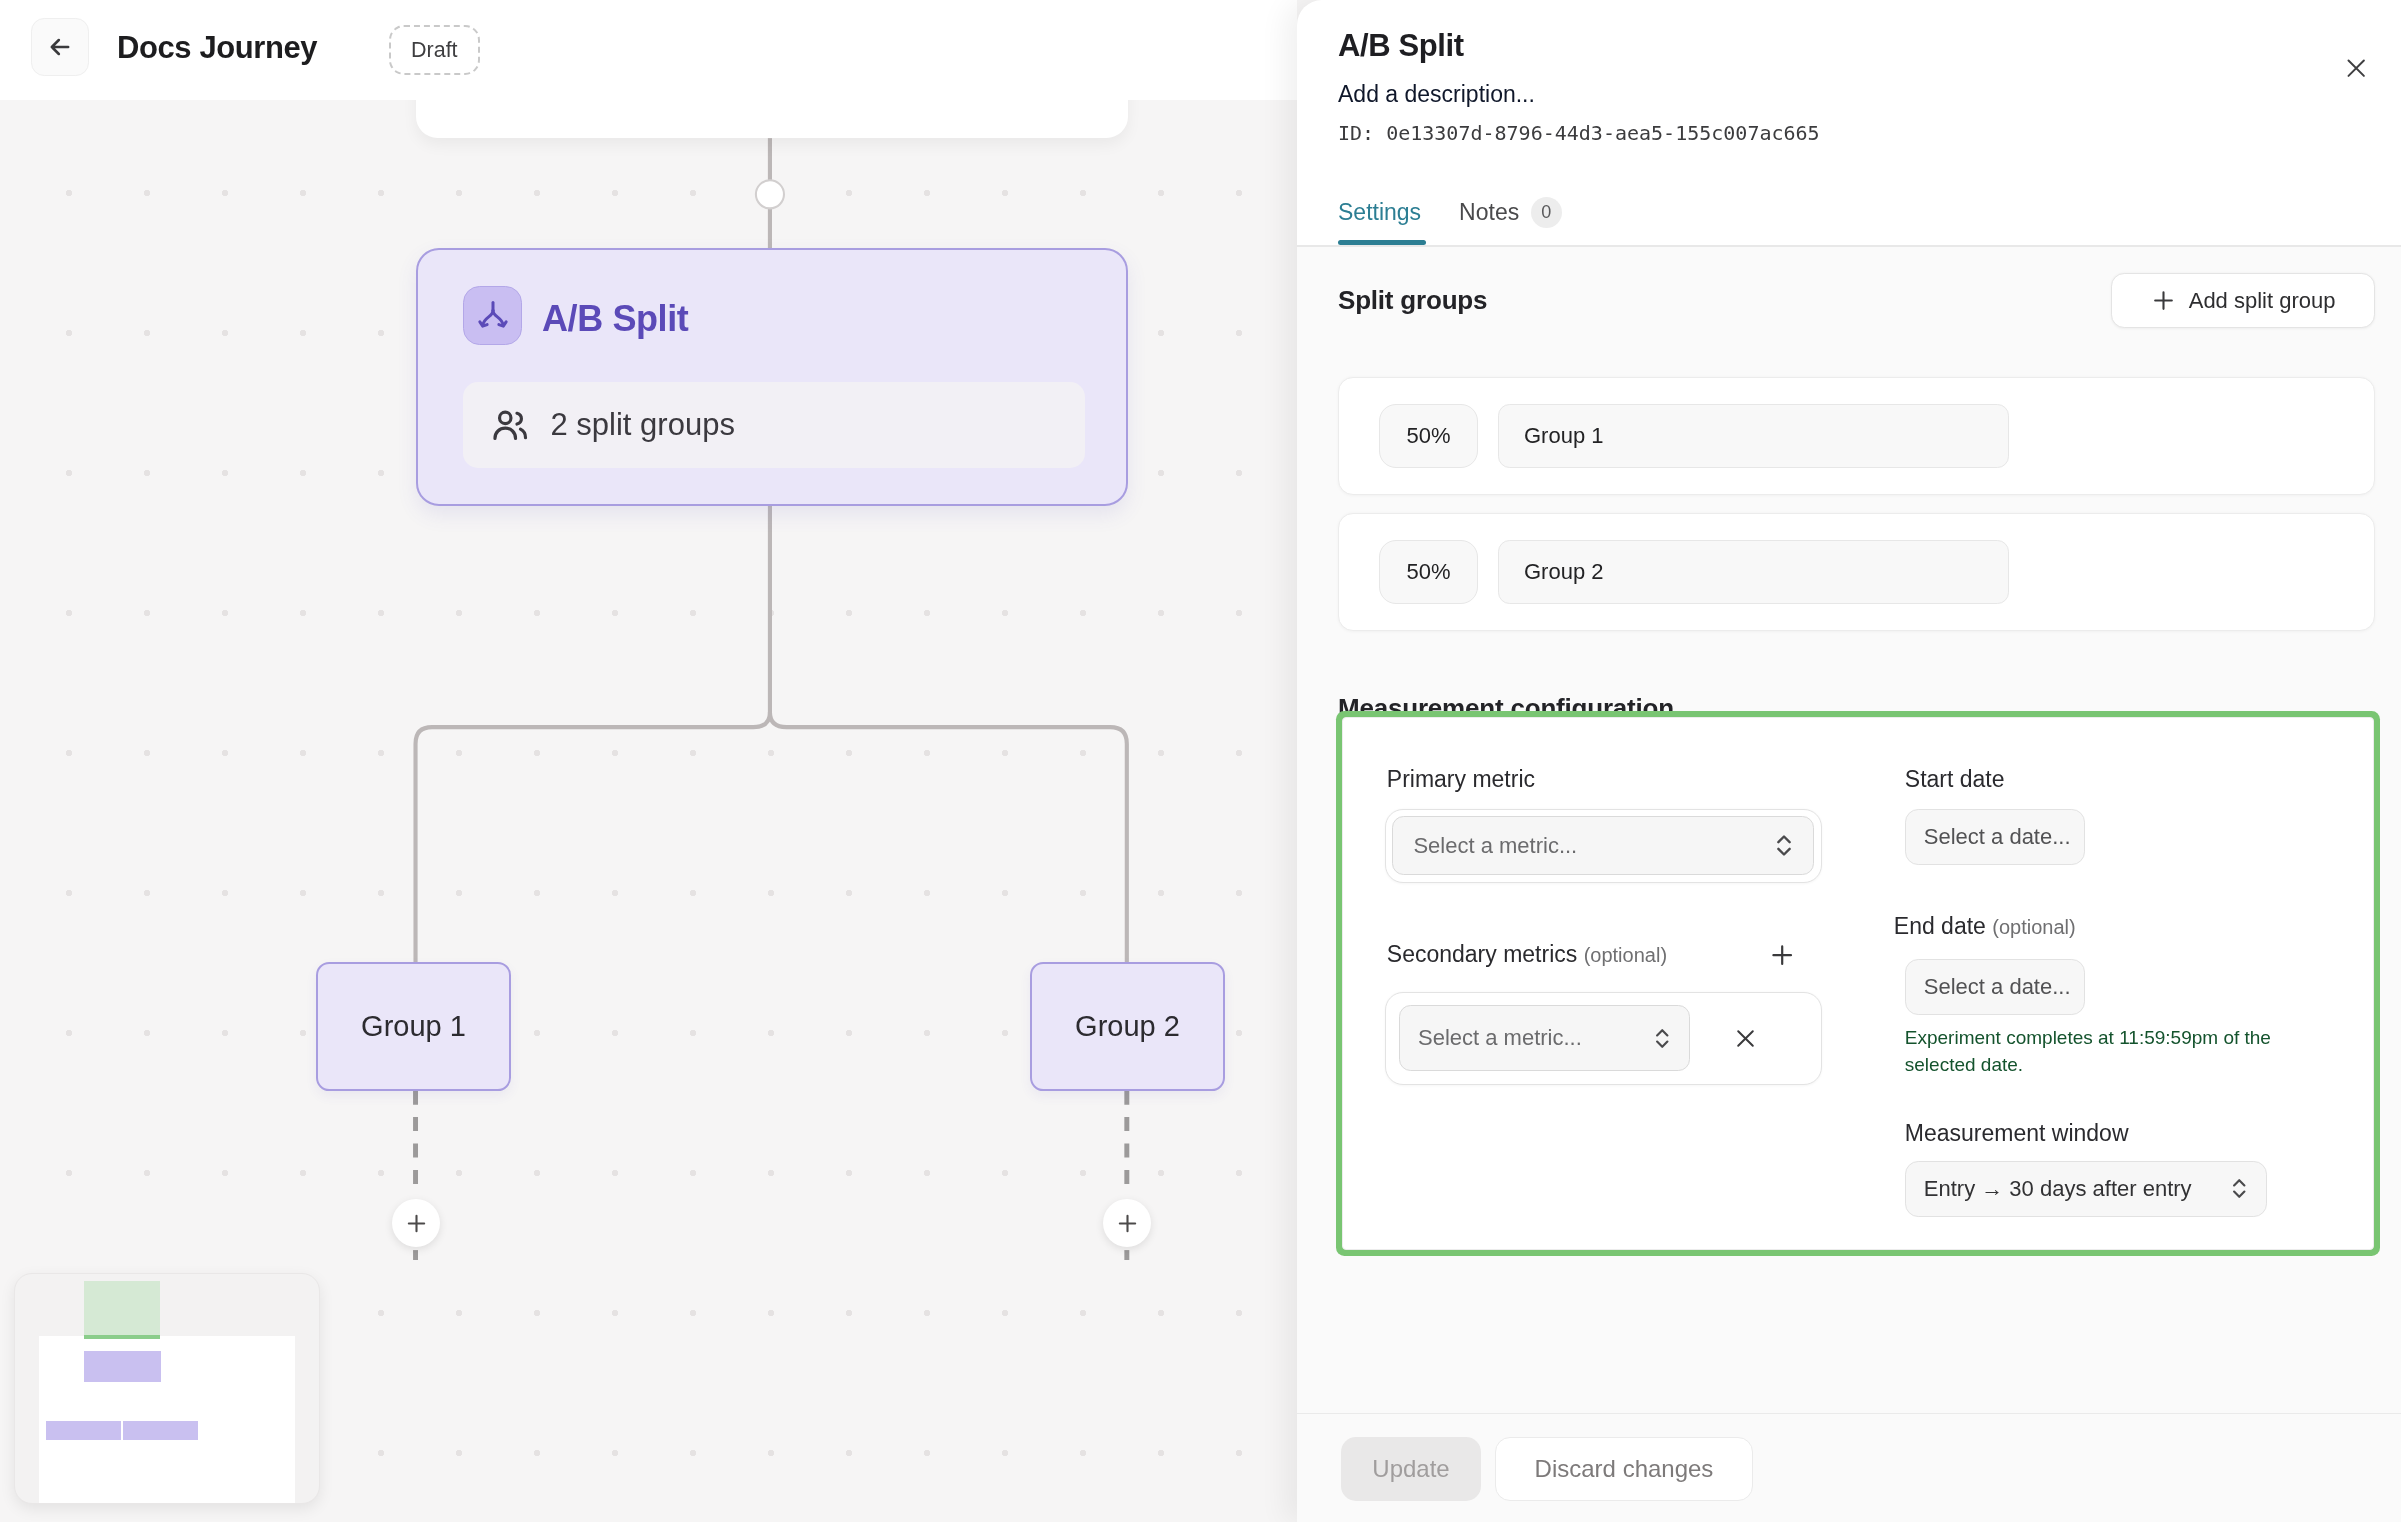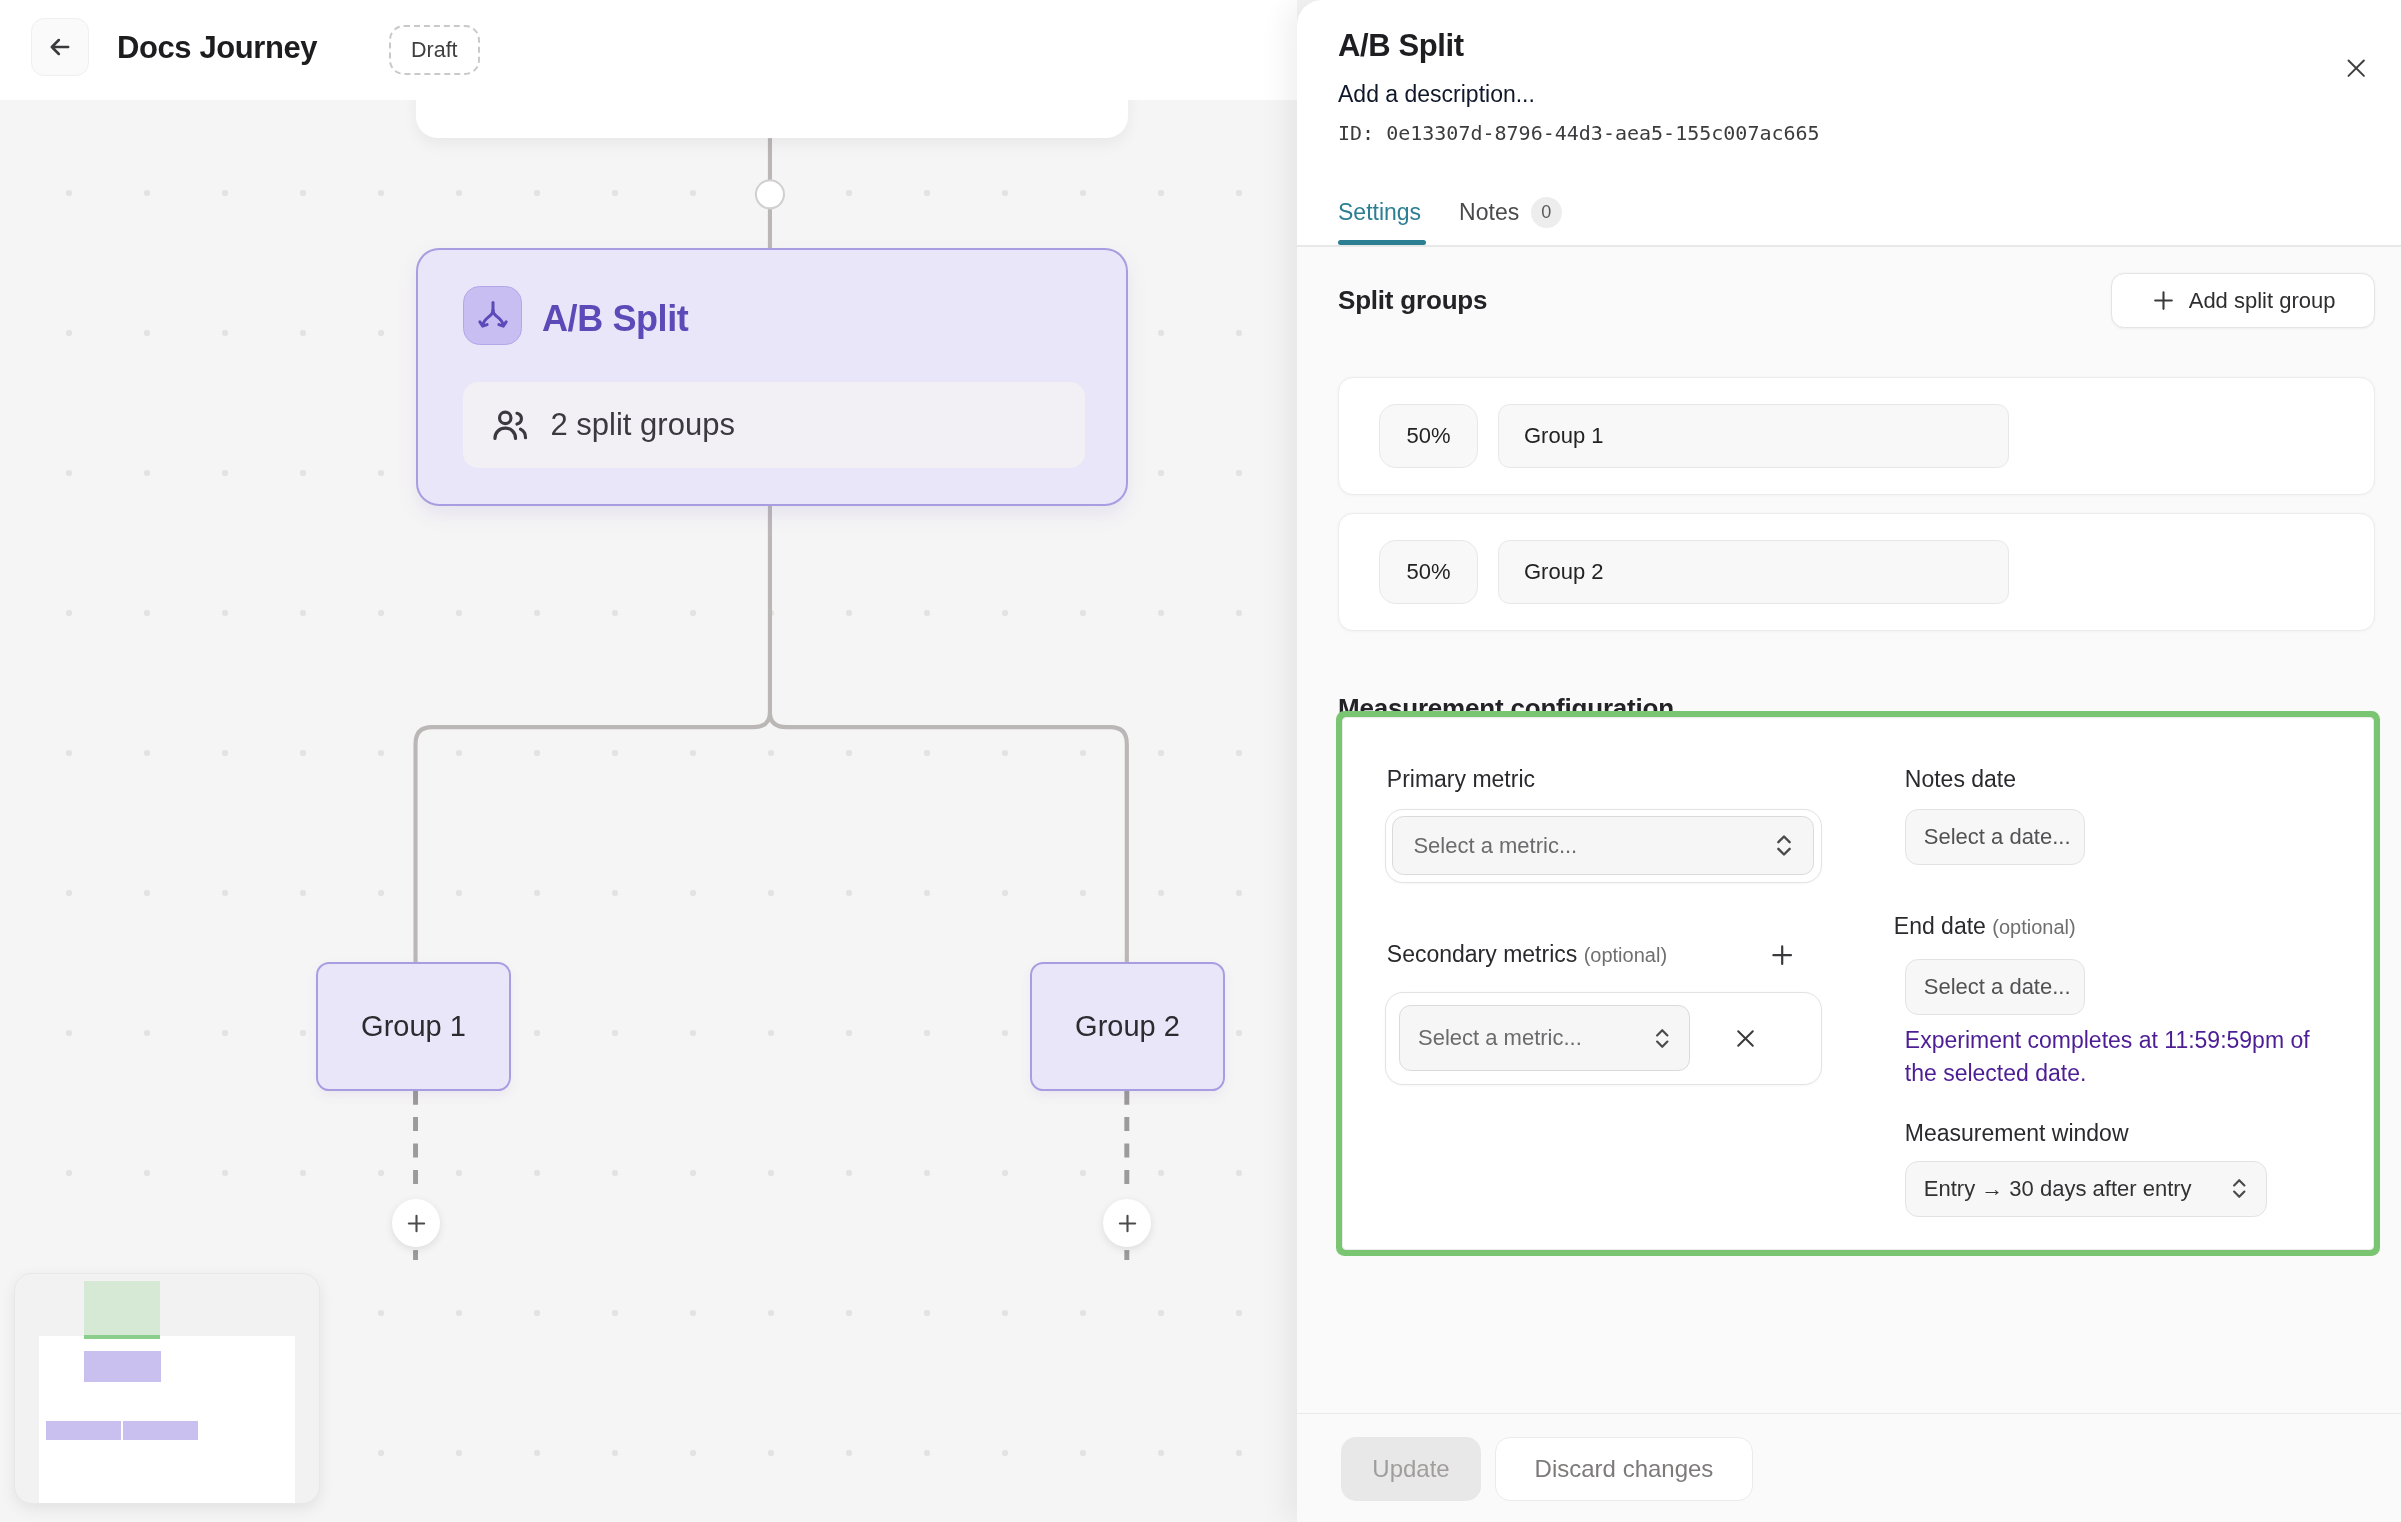--- a/index.html
+++ b/index.html
@@ -83,21 +83,21 @@
   .green-inner { position:relative; width:100%; height:100%; background:#ffffff; border:0.8px solid #ececec; border-radius:4px; }
 
   .field-label { position:absolute; font-size:23px; font-weight:500; color:#2a2a2e; }
   .opt-note { font-size:20px; font-weight:400; color:#6f6f71; }
   .select-outer { position:absolute; background:#ffffff; border:0.8px solid #e3e3e3; border-radius:18px;
                   box-shadow:0 0.8px 2.5px rgba(0,0,0,0.04); padding:6.6px; cursor:pointer; }
   .select-inner { width:100%; height:100%; background:#f6f6f6; border:0.8px solid #dadada; border-radius:11.6px;
                   display:flex; align-items:center; justify-content:space-between; padding:0 20px; font-size:22px; color:#6b6b6d; }
   .date-btn { position:absolute; width:180px; height:56px; background:#f7f7f7; border:0.8px solid #e2e2e2;
               border-radius:13.2px; display:flex; align-items:center; padding-left:18px; font-size:22px; color:#525254; cursor:pointer; }
-  .help-text { position:absolute; left:562px; top:306px; width:405px; font-size:23px; color:#4c1d95; line-height:1.45; }
+  .help-text { position:absolute; left:562px; top:306px; width:405px; font-size:19px; color:#14532d; line-height:1.45; }
   .window-select { position:absolute; left:562px; top:443px; width:362px; height:56px; background:#f7f7f7;
                    border:0.8px solid #e2e2e2; border-radius:13.2px; display:flex; align-items:center;
                    justify-content:space-between; padding:8px 18px; font-size:22px; color:#323234; cursor:pointer; }
   .plus-btn-sm { position:absolute; left:423px; top:221px; width:33px; height:33px; display:flex; align-items:center;
                  justify-content:center; cursor:pointer; }
   .sec-row { position:absolute; left:42px; top:274px; width:437px; height:93px; background:#ffffff;
              border:0.8px solid #e3e3e3; border-radius:18px; box-shadow:0 0.8px 2.5px rgba(0,0,0,0.04);
              display:flex; align-items:center; padding:0 13.2px; gap:21.5px; }
   .sec-select { width:291px; height:66px; background:#f6f6f6; border:0.8px solid #dadada; border-radius:11.6px;
                 display:flex; align-items:center; justify-content:space-between; padding:0 18px; font-size:22px; color:#6b6b6d; cursor:pointer; }
@@ -258,21 +258,21 @@
                   <path d="M3 8 L8 3 L13 8 M3 14 L8 19 L13 14"></path>
                 </svg>
             </div>
             <div class="remove-btn">
               <svg width="25" height="25" viewBox="0 0 24 24" fill="none" stroke="#3a3a3c" stroke-width="1.9" stroke-linecap="round">
                   <path d="M5 5 L19 19 M19 5 L5 19"></path>
                 </svg>
             </div>
           </div>
 
-          <div class="field-label" style="left:562px; top:48px;">Notes date</div>
+          <div class="field-label" style="left:562px; top:48px;">Start date</div>
           <div class="date-btn" style="left:562px; top:91px;">Select a date...</div>
 
           <div class="field-label" style="left:551px; top:195px;">
             <span>End date</span>
             <span class="opt-note">(optional)</span>
           </div>
           <div class="date-btn" style="left:562px; top:241px;">Select a date...</div>
           <div class="help-text">Experiment completes at 11:59:59pm of the selected date.</div>
 
           <div class="field-label" style="left:562px; top:402px;">Measurement window</div>

